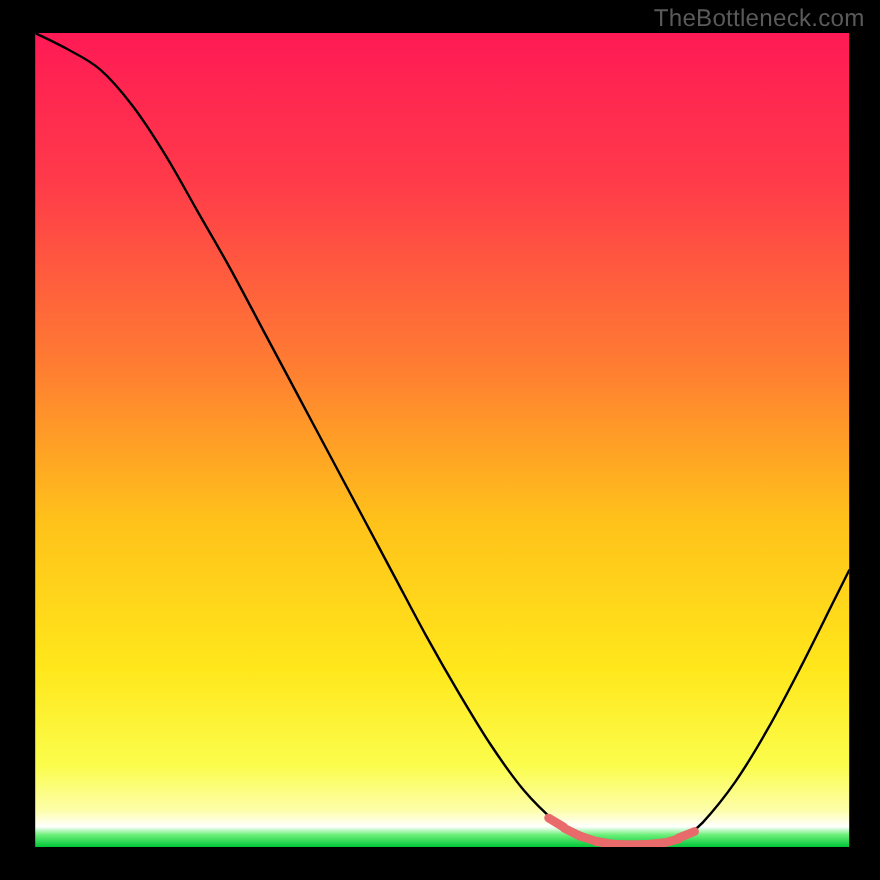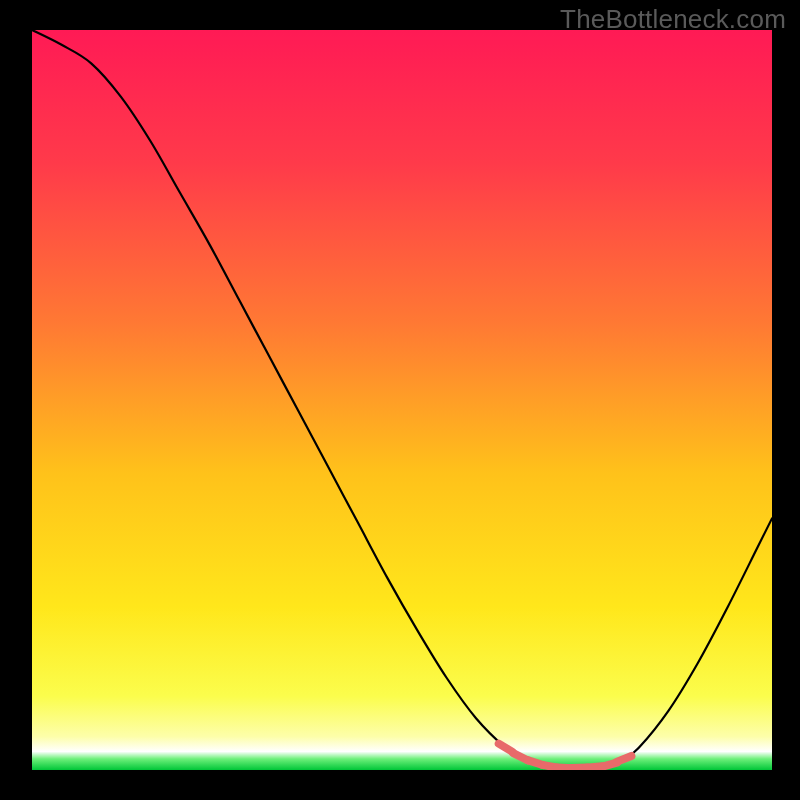--- a/index.html
+++ b/index.html
@@ -16,21 +16,21 @@
     left: 0;
     width: 800px;
     height: 800px;
     background: #000000;
   }
   .watermark {
     position: absolute;
     top: 4px;
     right: 14px;
     font-family: Arial, Helvetica, sans-serif;
-    font-size: 26px;
+    font-size: 22px;
     color: #5a5a5a;
     letter-spacing: 0.2px;
     font-weight: 500;
     user-select: none;
   }
   .plot {
     position: absolute;
     display: block;
   }
 </style>

